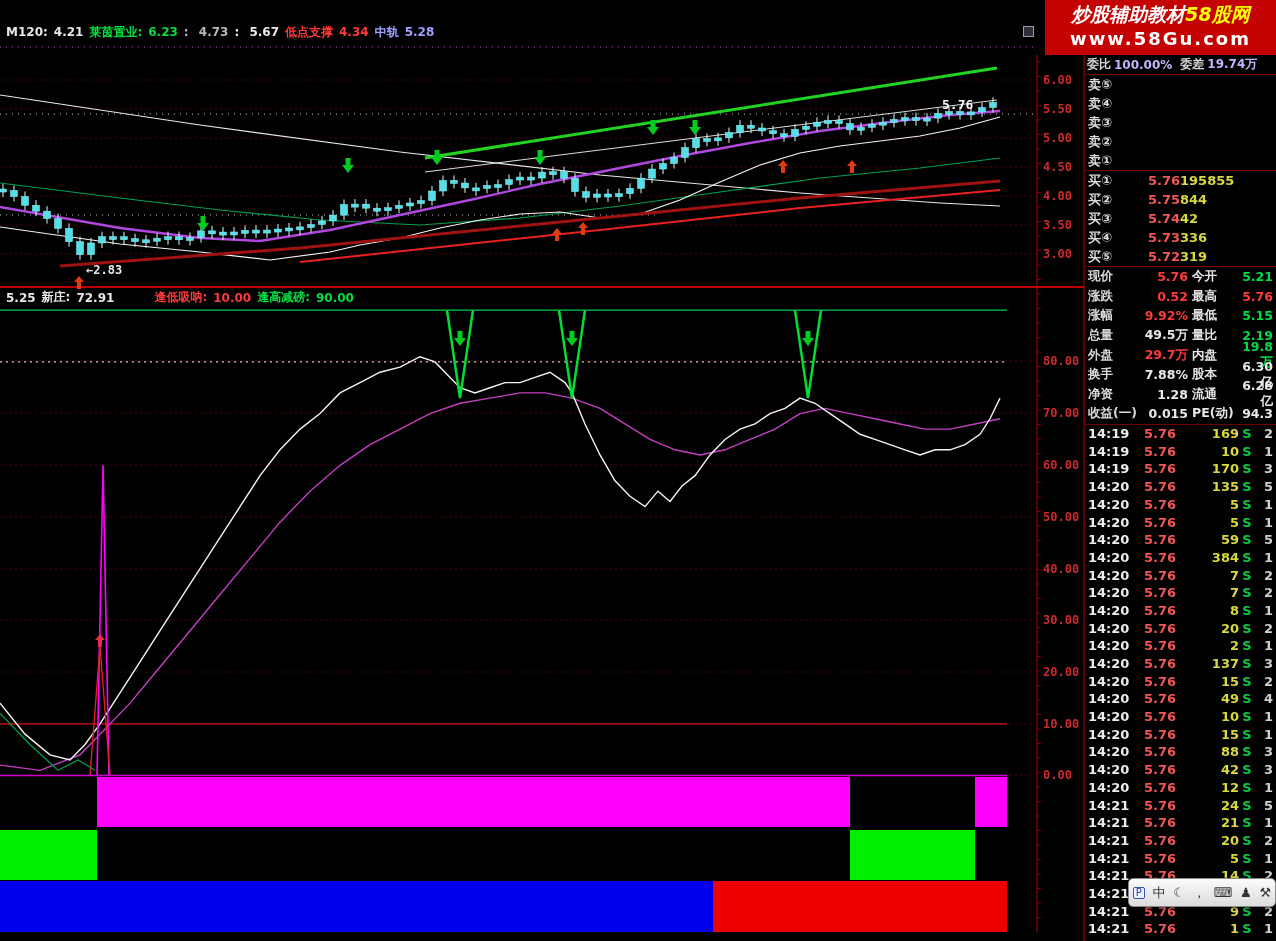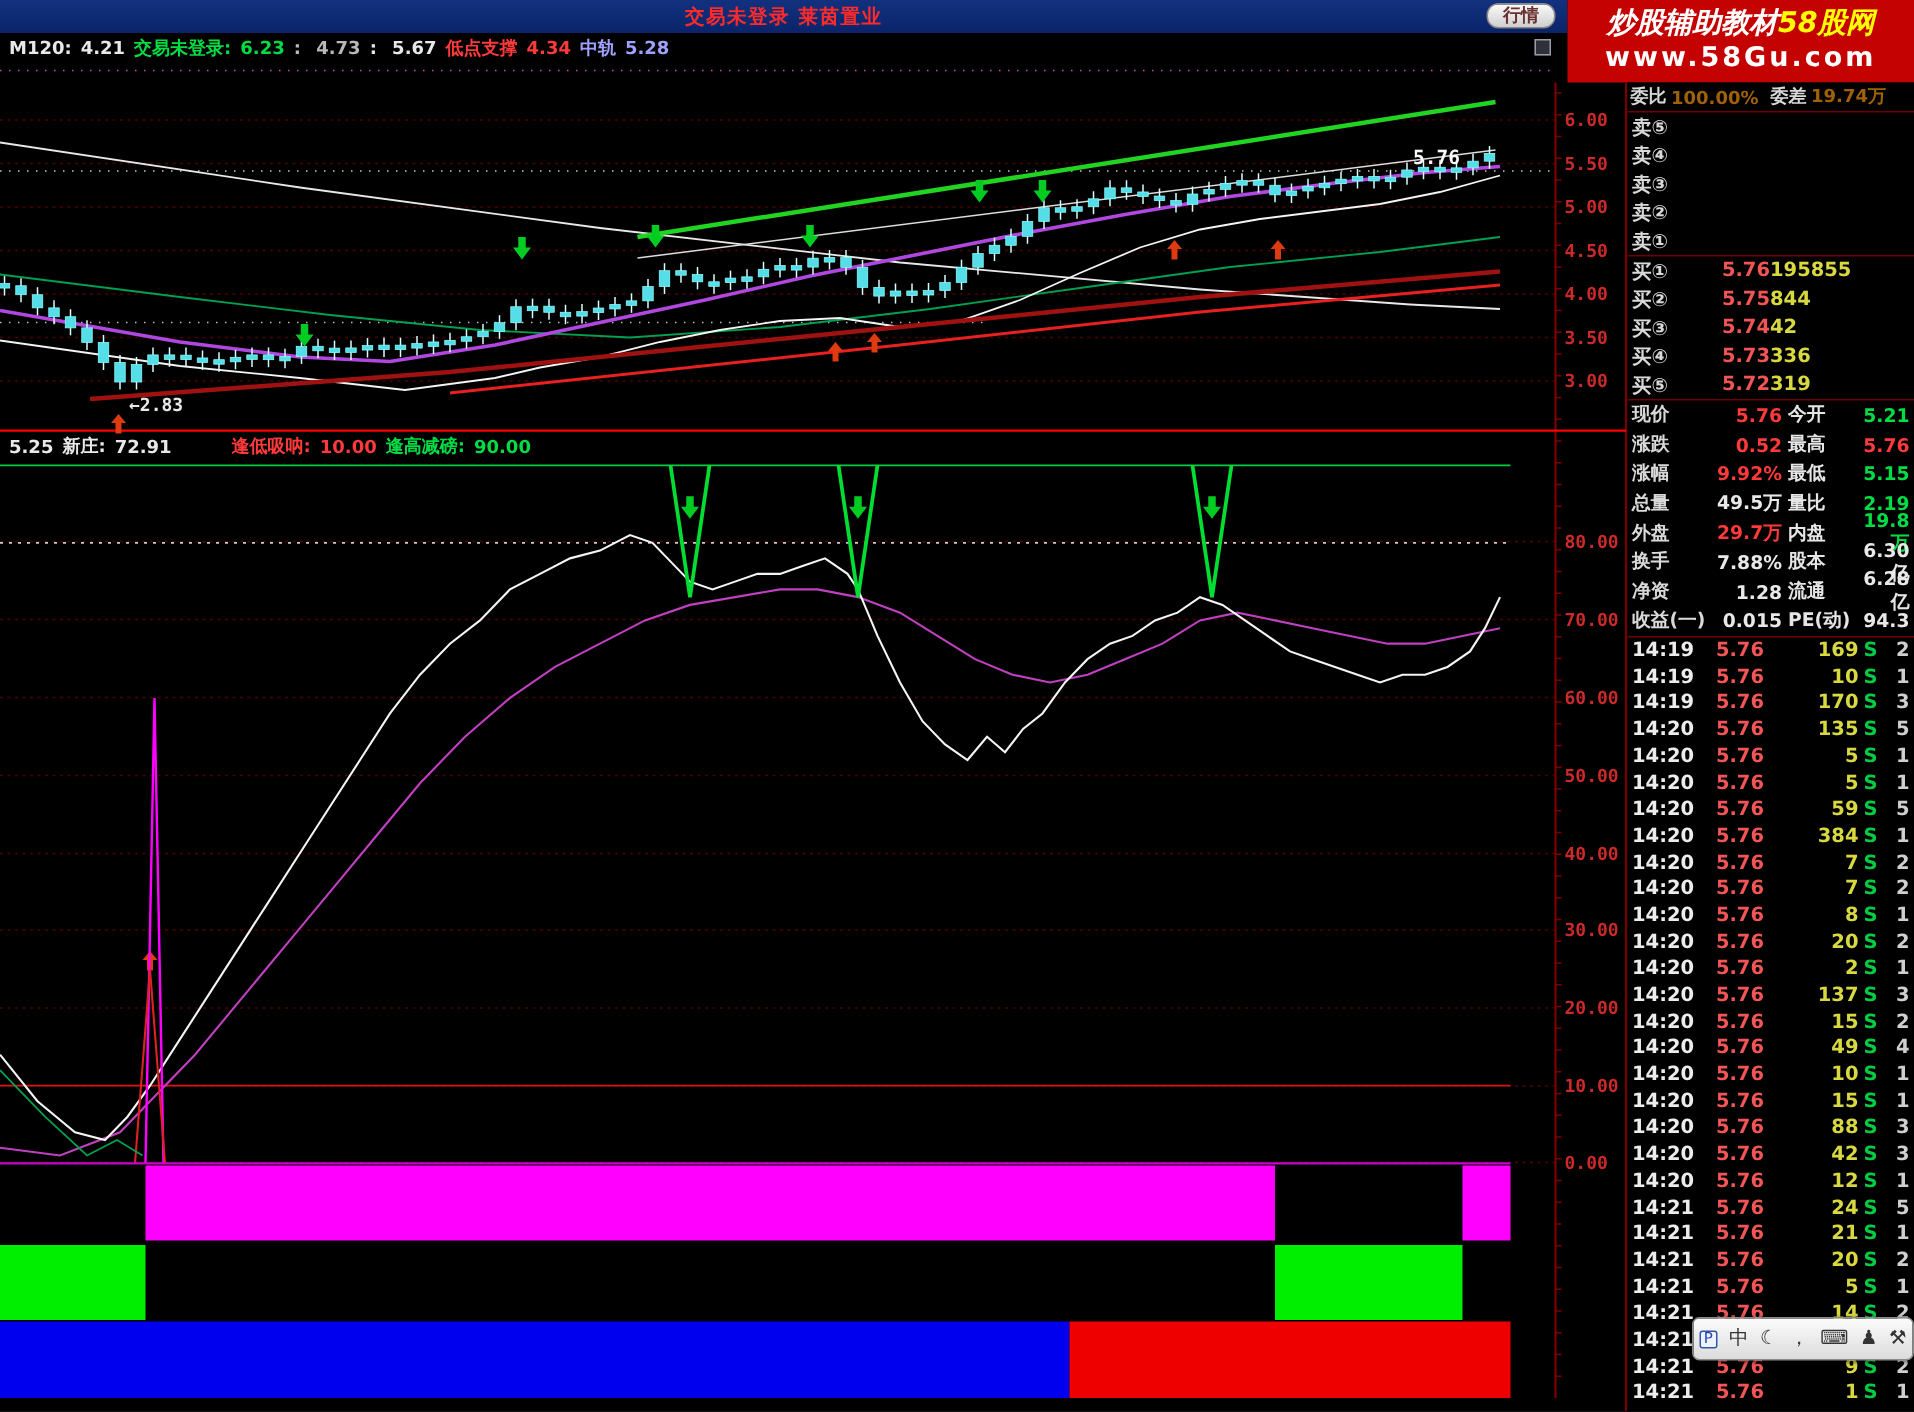--- a/index.html
+++ b/index.html
@@ -29,21 +29,21 @@
          display:flex;align-items:center;white-space:nowrap;z-index:5;}
   .p2bar span{margin-left:6px;}
   
   #chart{position:absolute;left:0;top:42px;z-index:1;}
   
   .rpanel{position:absolute;left:1085px;top:55px;width:191px;height:886px;background:#000;
           border-right:2px solid #5a0000;font-weight:bold;font-size:13px;}
   .sep{height:1px;background:#6e0000;}
   .obhead{height:19px;display:flex;align-items:center;padding:0 2px;}
   .obhead .lb{color:#d8d8d8;font-size:12px;}
-  .obhead .vl{color:#a16207;font-size:12px;margin-left:3px;}
+  .obhead .vl{color:#c4b5fd;font-size:12px;margin-left:3px;}
   .obrow{height:19px;display:flex;align-items:center;padding:0 3px;}
   .obrow .lb{width:40px;color:#d8d8d8;}
   .obrow .pr{width:52px;text-align:right;color:#f25555;}
   .obrow .vo{flex:1;color:#d8d840;}
   .strow{height:19.6px;display:flex;align-items:center;padding:0 3px;font-size:12.5px;}
   .strow .l1{width:52px;color:#d8d8d8;}
   .strow .v1{width:48px;text-align:right;}
   .strow .l2{width:44px;margin-left:4px;color:#e5e5e5;}
   .strow .v2{flex:1;text-align:right;}
   .tape{overflow:hidden;}
@@ -58,34 +58,30 @@
           border:1px solid #8a8a8a;border-radius:5px;display:flex;align-items:center;justify-content:space-around;
           z-index:9;box-shadow:1px 1px 3px rgba(0,0,0,.6);}
   .imebar .ico{font-size:13px;color:#333;cursor:pointer;line-height:1;}
   .imebar .logo{border:1px solid #3355aa;color:#2244aa;font-size:10px;padding:0 2px;border-radius:2px;background:#eef2ff;}
 </style>
 </head>
 <body>
 
 <div class="screen">
 
-  <div class="titlebar">
-    <span class="title">交易未登录 莱茵置业</span>
-    <button class="quote-btn">行情</button>
-  </div>
 
   <div class="banner">
     <div class="b1"><span>炒股辅助教材</span><span class="yl">58股网</span></div>
     <div class="b2">www.58Gu.com</div>
   </div>
 
   <div class="indbar">
     <span class="c-wht">M120:</span>
     <span class="c-wht">4.21</span>
-    <span class="c-grn">交易未登录:</span>
+    <span class="c-grn">莱茵置业:</span>
     <span class="c-grn">6.23</span>
     <span class="c-gry">: <span>4.73</span></span>
     <span class="c-wht">: <span>5.67</span></span>
     <span class="c-red">低点支撑</span>
     <span class="c-red">4.34</span>
     <span class="c-vio">中轨</span>
     <span class="c-vio">5.28</span>
     <span class="panel-box"></span>
   </div>
 

